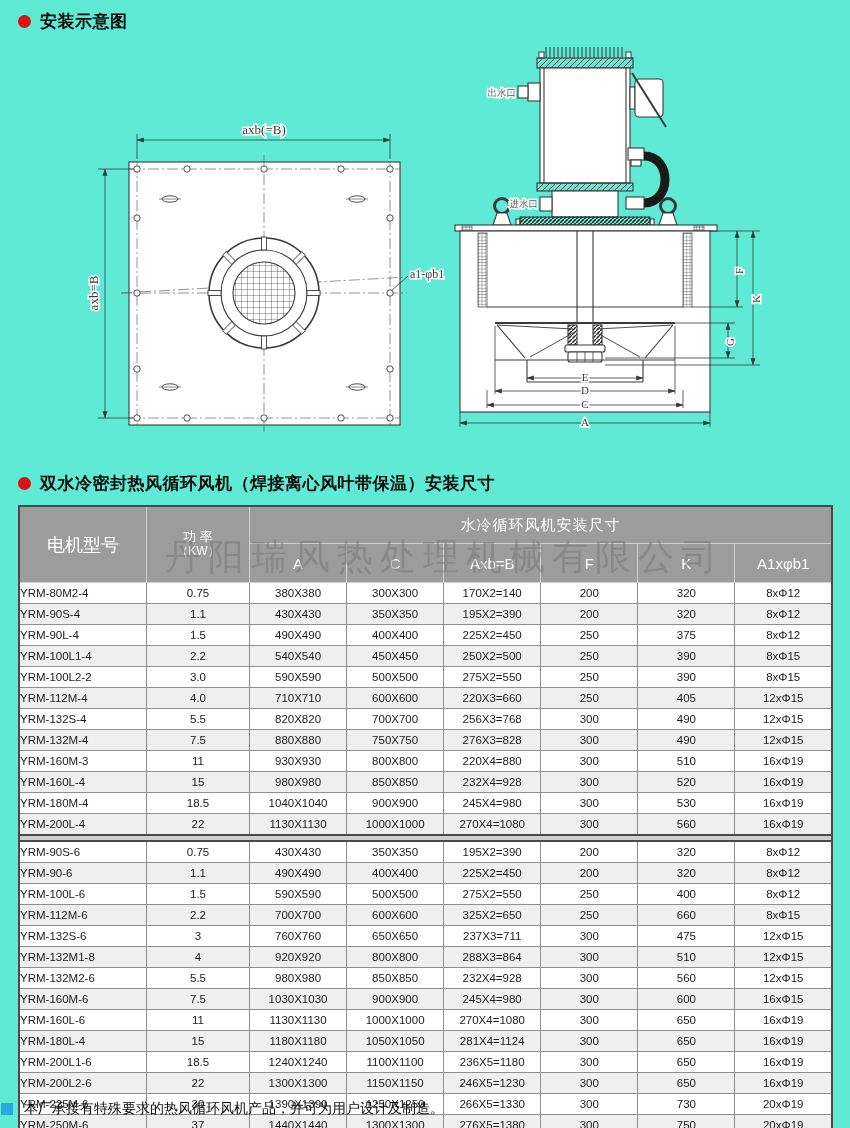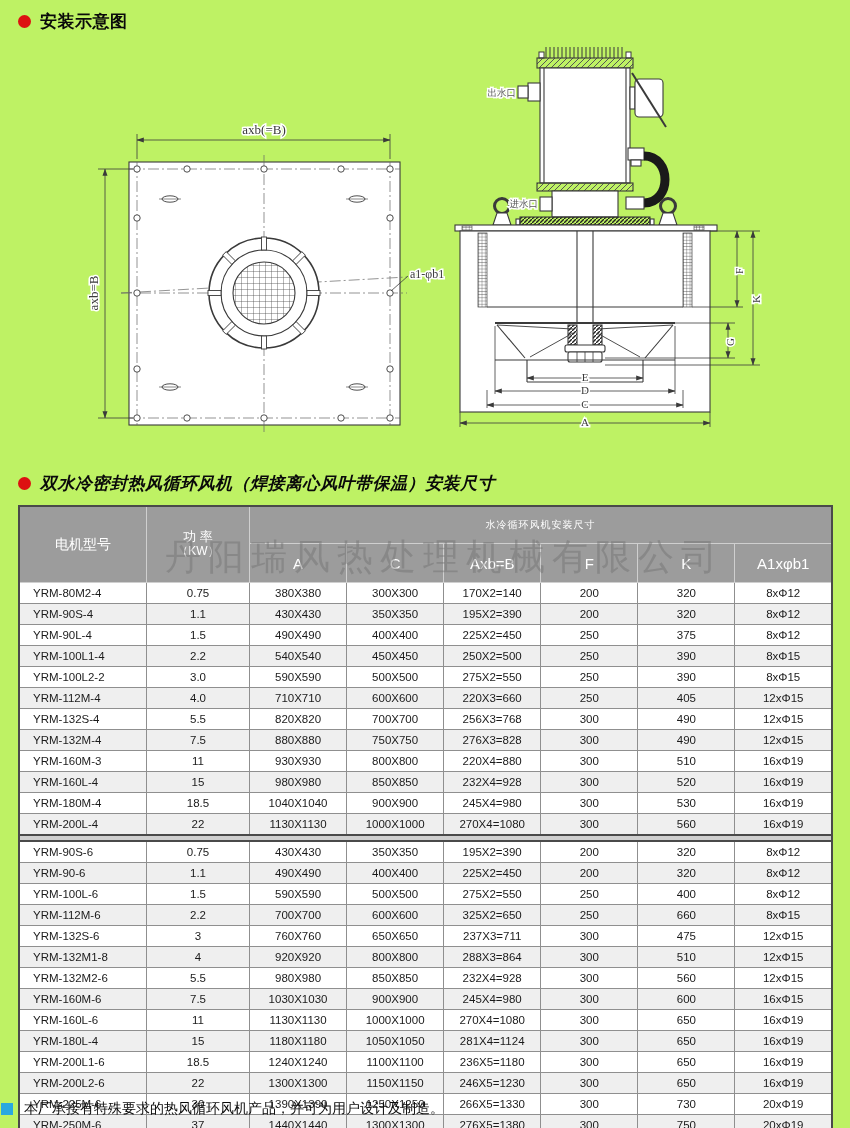--- a/index.html
+++ b/index.html
@@ -1,45 +1,45 @@
 <!DOCTYPE html>
 <html><head>
 <meta charset="utf-8">
 <style>
   html,body{margin:0;padding:0;background:#fff;}
-  #page{position:relative;width:850px;height:1128px;background:#bef264;overflow:hidden;
+  #page{position:relative;width:850px;height:1128px;background:#5eead4;overflow:hidden;
         font-family:"Liberation Sans",sans-serif;color:#111;}
 
   .sec-title{position:absolute;display:flex;align-items:center;gap:9px;}
   .sec-title .dot{width:13px;height:13px;border-radius:50%;background:#dd1111;flex:0 0 auto;}
   .sec-title .txt{font-size:17px;font-weight:bold;color:#0a0a0a;letter-spacing:0.5px;}
 
   #title1{left:18px;top:10px;}
-  #title2{left:18px;top:472px;font-style:italic;}
+  #title2{left:18px;top:472px;}
 
   #plate-svg{position:absolute;left:85px;top:115px;}
   #fan-svg{position:absolute;left:440px;top:35px;}
 
   svg text{font-family:"Liberation Serif",serif;fill:#3a3a3a;
            paint-order:stroke;stroke:#ffffff;stroke-width:3px;}
   svg text.cn{font-family:"Liberation Sans",sans-serif;font-size:9.5px;fill:#555;}
 
   #spec-table-wrap{position:absolute;left:18px;top:505px;width:815px;}
   table{border-collapse:collapse;width:815px;table-layout:fixed;}
   th,td{border:1px solid #8f8f8f;text-align:center;overflow:hidden;white-space:nowrap;}
   thead th{background:#9c9c9c;color:#ffffff;font-weight:normal;border:1px solid #cfcfcf;}
   table{border:2px solid #4a4a4a;}
-  th.model-h{width:124px;font-size:14px;}
+  th.model-h{width:124px;font-size:18px;}
   th.power-h{width:100px;font-size:13px;line-height:1.15;}
   th.power-h .kw{font-size:12px;}
-  th.group-h{height:34px;font-size:10px;letter-spacing:1px;}
+  th.group-h{height:34px;font-size:15px;letter-spacing:1px;}
   th.sub-h{height:36px;font-size:15px;font-family:"Liberation Sans",sans-serif;}
   tbody td{height:18px;font-size:11.5px;color:#1a1a1a;background:#ffffff;}
   tbody tr.alt td{background:#efefef;}
-  tbody td.model{text-align:left;padding-left:13px;}
+  tbody td.model{text-align:left;padding-left:0;}
   tbody tr.sep td{height:4px;background:#cfcfcf;border-top:2px solid #4a4a4a;border-bottom:2px solid #4a4a4a;padding:0;}
 
   #watermark{position:absolute;left:165px;top:533px;width:660px;font-size:36px;
              color:#6e6e6e;opacity:0.42;letter-spacing:7px;white-space:nowrap;
              pointer-events:none;font-family:"Liberation Sans",sans-serif;z-index:5;}
 
   #footer-note{position:absolute;left:1px;top:1100px;display:flex;align-items:center;gap:11px;}
   #footer-note .sq{width:12px;height:12px;background:#29a8e0;flex:0 0 auto;}
   #footer-note .txt{font-size:14px;color:#0a0a0a;}
 </style>

